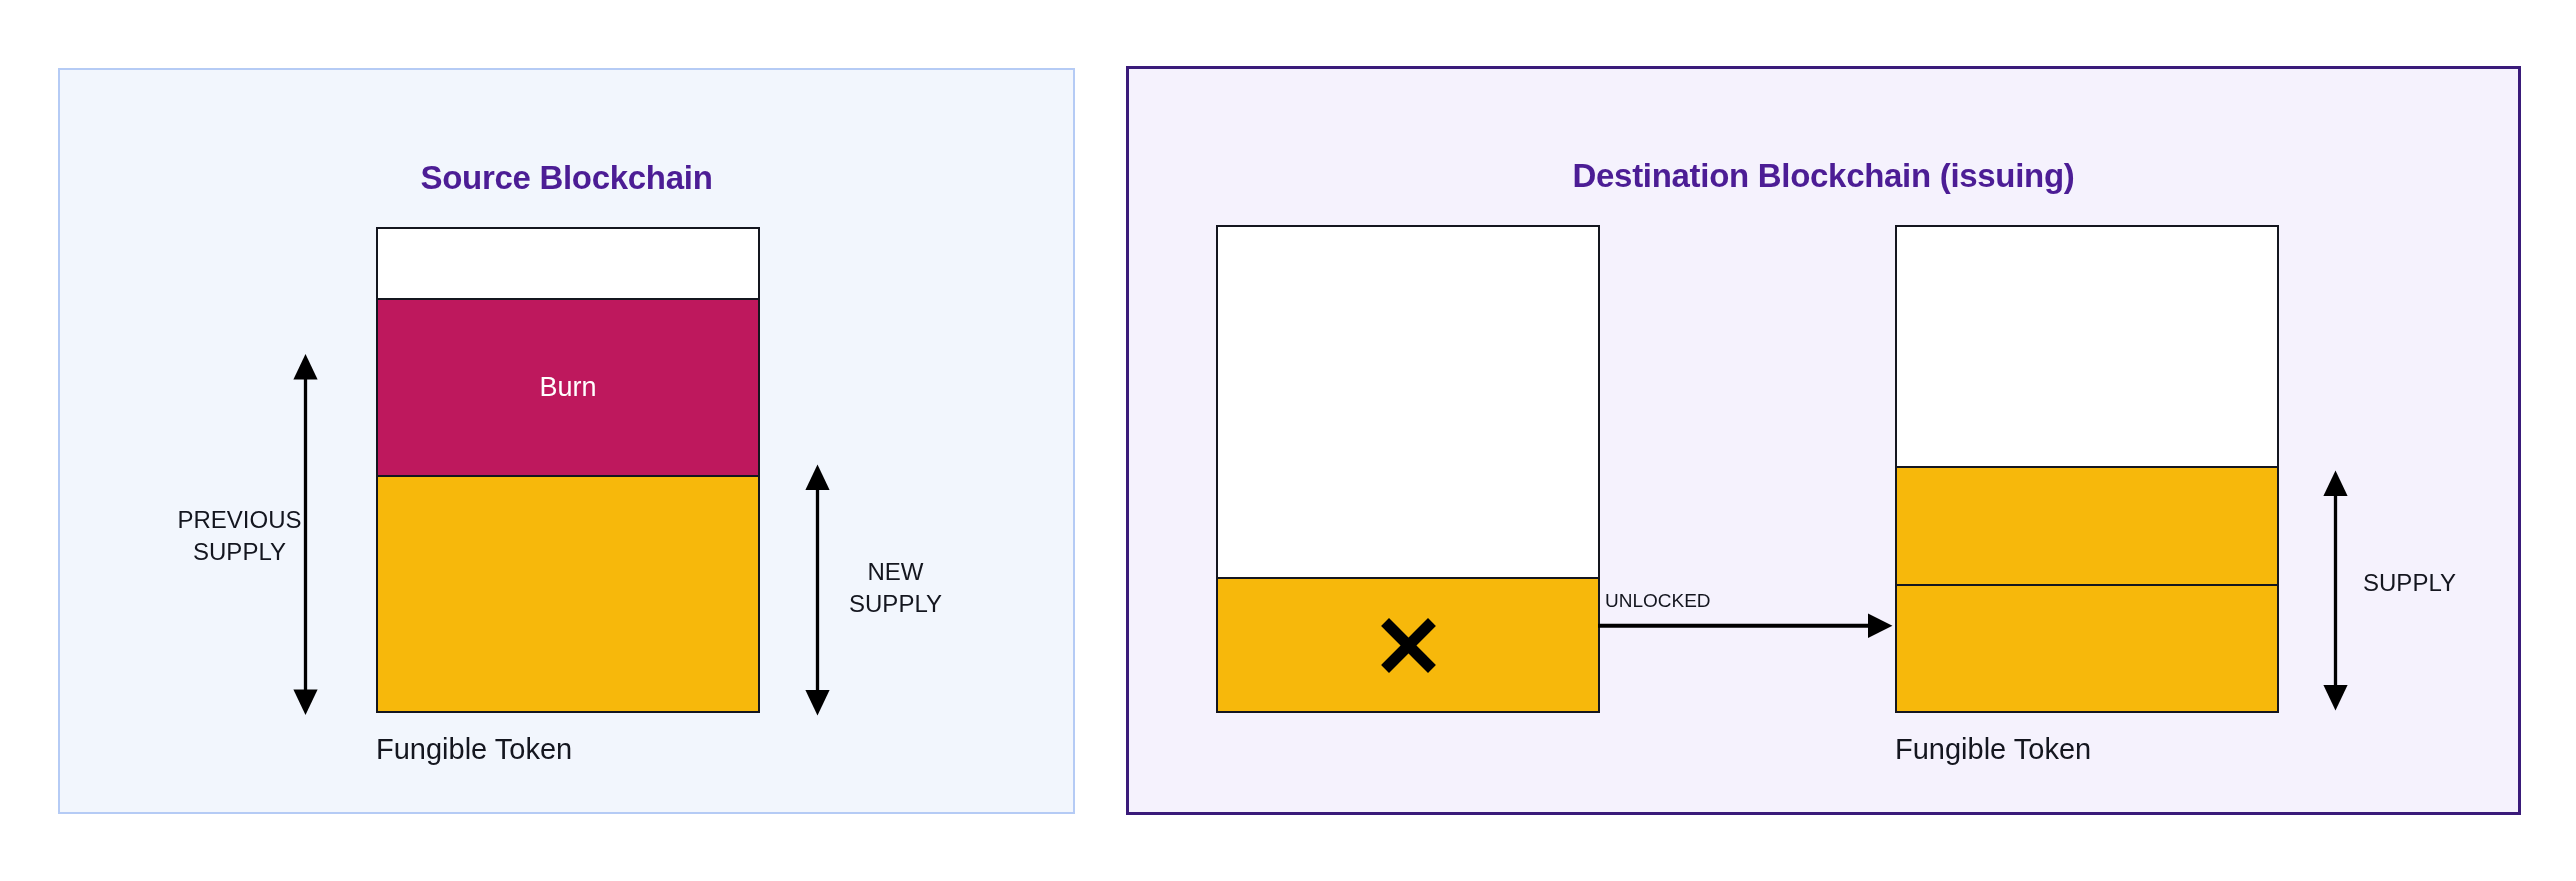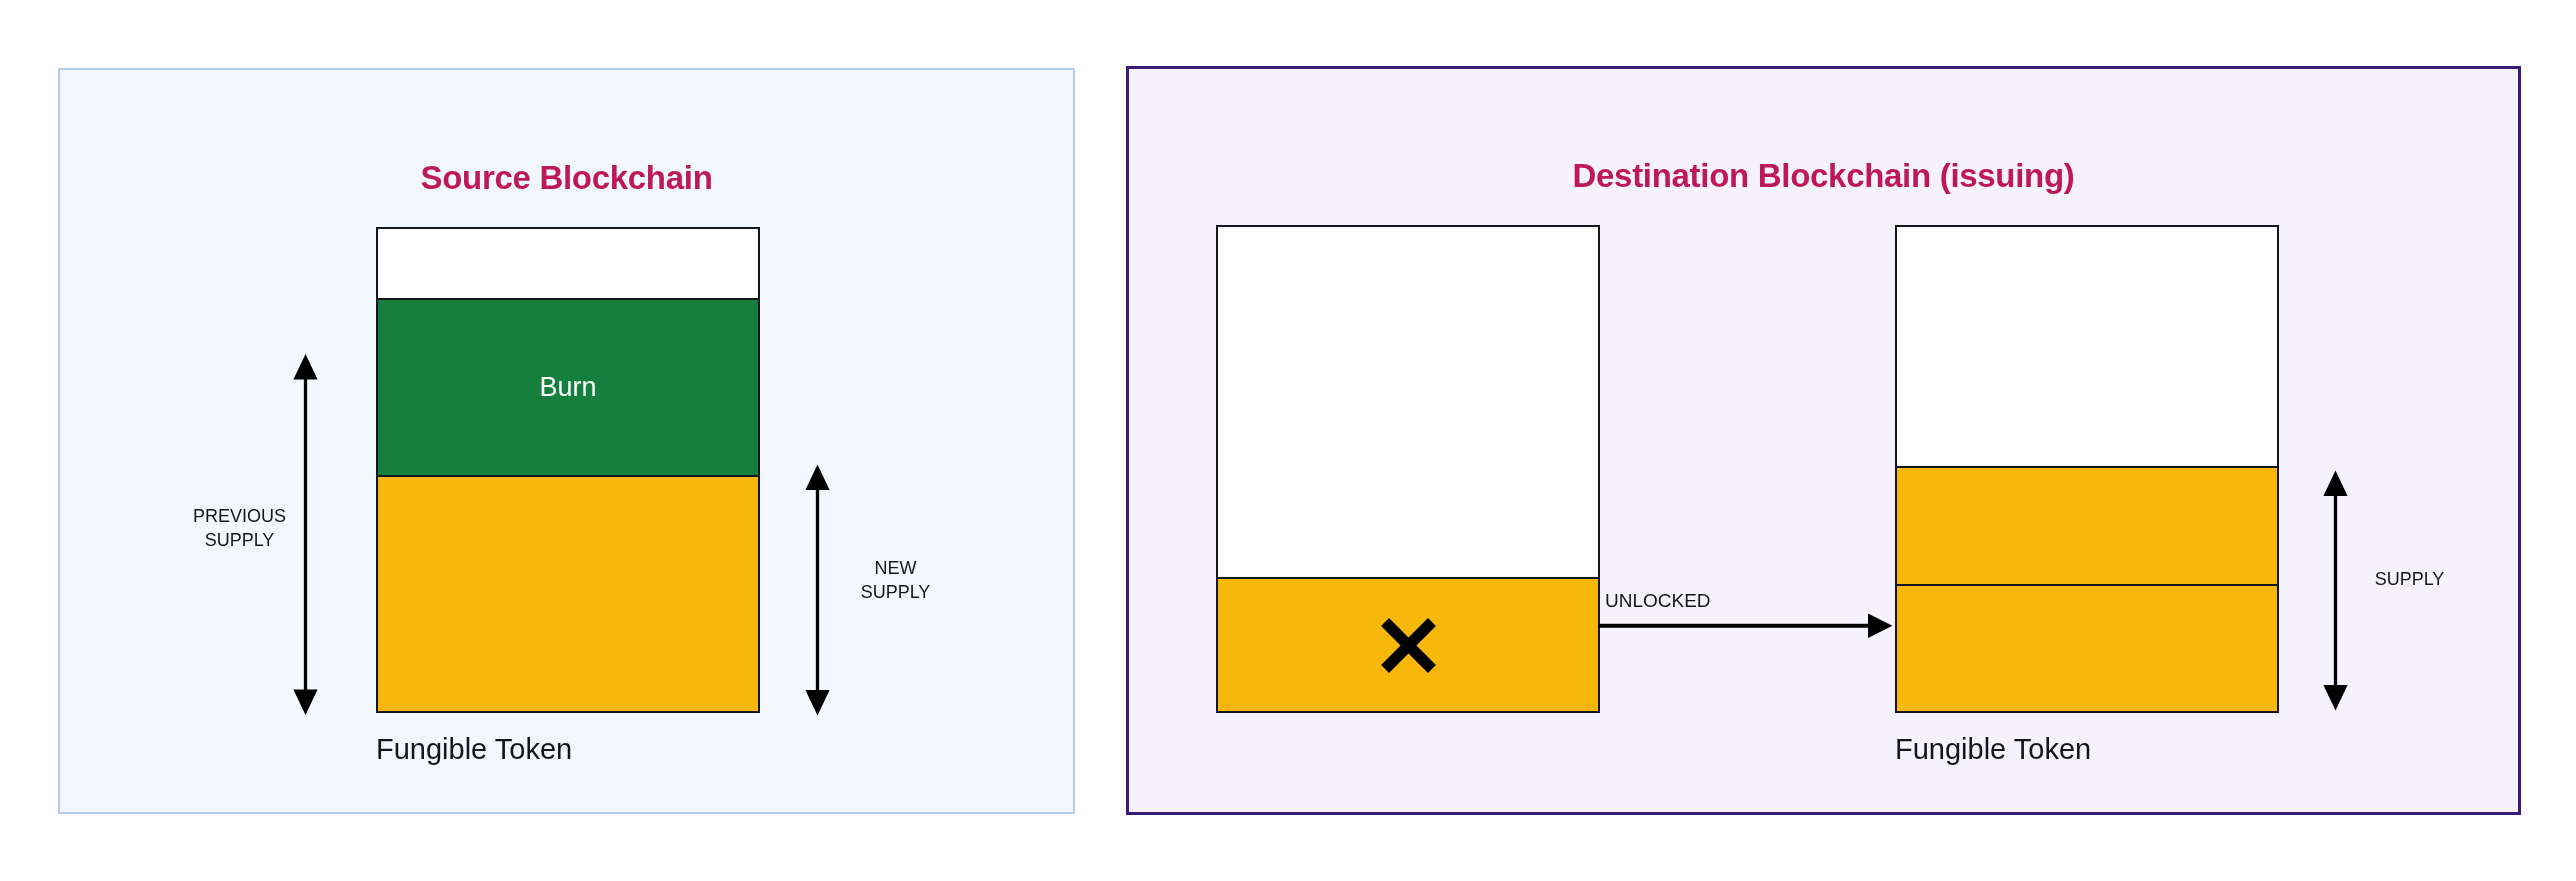--- a/index.html
+++ b/index.html
@@ -44,21 +44,21 @@
     border: 3.9px solid #3a1b7a;
   }
 
   .panel-title {
     position: absolute;
     left: 0;
     width: 100%;
     text-align: center;
     font-size: 33px;
     font-weight: bold;
-    color: #be185d;
+    color: #4c1d95;
     letter-spacing: -0.3px;
   }
   .panel-source .panel-title { top: 89px; }
   .panel-destination .panel-title { top: 88px; }
 
   
   .bar {
     position: absolute;
     box-sizing: border-box;
     border: 2.8px solid #14161f;
@@ -69,21 +69,21 @@
   }
   .seg {
     box-sizing: border-box;
     width: 100%;
     position: relative;
     display: flex;
     align-items: center;
     justify-content: center;
   }
   .seg-empty { background: #ffffff; flex: 1 1 auto; }
-  .seg-burn  { background: #15803d; border-top: 2.8px solid #14161f; }
+  .seg-burn  { background: #be185d; border-top: 2.8px solid #14161f; }
   .seg-gold  { background: #f7b80b; border-top: 2.8px solid #14161f; }
 
   .seg-label {
     font-size: 27px;
     color: #ffffff;
     line-height: 1;
   }
 
   .bar-caption {
     position: absolute;
@@ -113,21 +113,21 @@
     justify-content: center;
     pointer-events: none;
   }
 
   
   .measure {
     position: absolute;
   }
   .measure-label {
     position: absolute;
-    font-size: 18px;
+    font-size: 24px;
     color: #14161f;
     text-align: center;
     line-height: 1.35;
     white-space: pre-line;
   }
 
   #measure-previous-supply { left: 289px; top: 351px; }
   #label-previous-supply   { left: 167px; top: 504px; width: 145px; }
 
   #measure-new-supply { left: 801px; top: 462px; }

